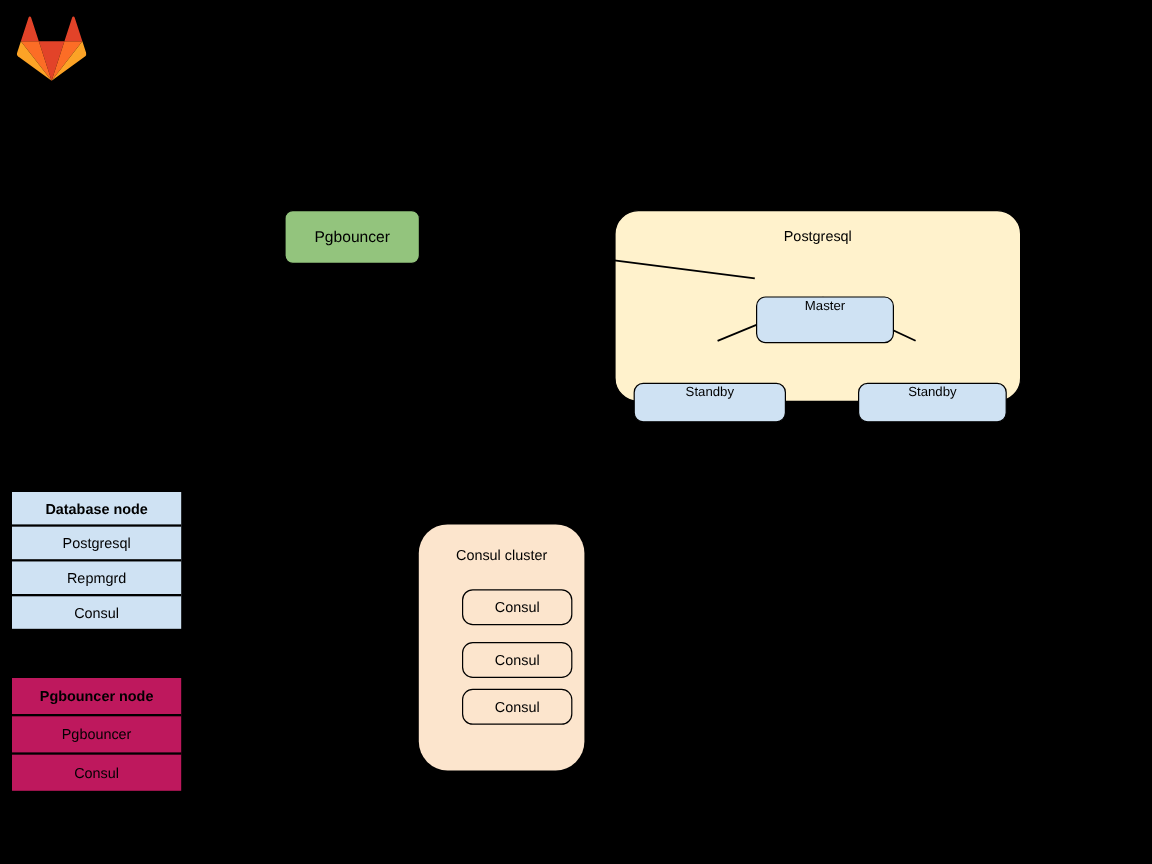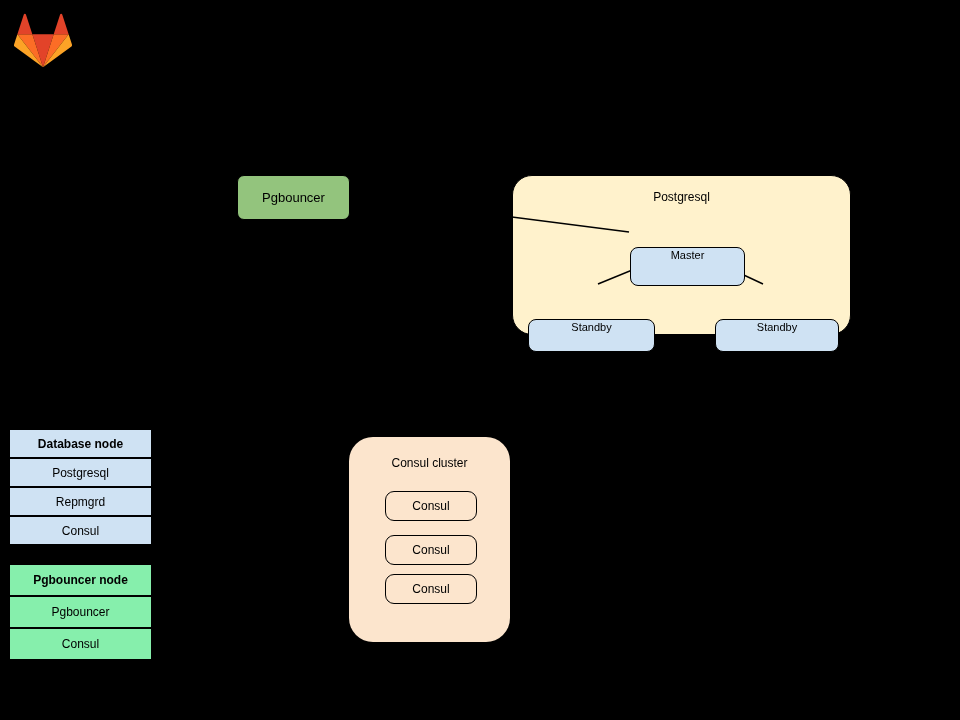--- a/index.html
+++ b/index.html
@@ -45,50 +45,50 @@
   .db-node .node-label{
     position:absolute;top:1px;left:0;width:100%;
     text-align:center;font-size:11px;
   }
   .master{left:630px;top:211px;width:113px;height:37px;}
   .standby-left{left:528px;top:283px;width:125px;height:31px;}
   .standby-right{left:715px;top:283px;width:122px;height:31px;}
 
   
   .consul-cluster{
-    left:349px;top:437px;width:161px;height:205px;
+    left:349px;top:437px;width:138px;height:205px;
     background:#fce5cd;border-radius:24px;z-index:1;
   }
   .consul-title{
     position:absolute;top:19px;left:0;width:100%;
     text-align:center;font-size:12px;
   }
   .consul-box{
     position:absolute;left:36px;width:90px;height:28px;
     background:#fce5cd;border:1.5px solid #000;border-radius:9px;
     display:flex;align-items:center;justify-content:center;
     font-size:12px;
   }
   .consul-1{top:54px;}
   .consul-2{top:98px;}
   .consul-3{top:137px;}
 
   
   .legend{left:10px;width:141px;z-index:3;}
-  .legend-db{top:430px;}
+  .legend-db{top:410px;}
   .legend-pgb{top:565px;}
   .legend .cell{
     height:27px;display:flex;align-items:center;justify-content:center;
     font-size:12px;border-bottom:2px solid #000;
   }
   .legend-pgb .cell{height:30px;}
   .legend .cell:last-child{border-bottom:none;}
   .legend .header{font-weight:bold;}
   .legend-db .cell{background:#cfe2f3;}
-  .legend-pgb .cell{background:#86efac;}
+  .legend-pgb .cell{background:#be185d;}
 </style>
 </head>
 <body>
 
 <div class="abs logo">
   <svg width="58" height="55" viewBox="0 0 210 194" xmlns="http://www.w3.org/2000/svg">
     <path fill="#e24329" d="M105.0614 193.655l38.64-118.921h-77.28l38.64 118.921z"></path>
     <path fill="#fc6d26" d="M105.0614 193.655L66.4214 74.734H12.2684l92.793 118.921z"></path>
     <path fill="#fca326" d="M12.2685 74.7341L.5255 110.8731a8 8 0 0 0 2.906 8.944l101.63 73.838L12.2685 74.7341z"></path>
     <path fill="#e24329" d="M12.2685 74.7341h54.153L43.1425 3.1091c-1.197-3.686-6.411-3.685-7.608 0L12.2685 74.7341z"></path>

